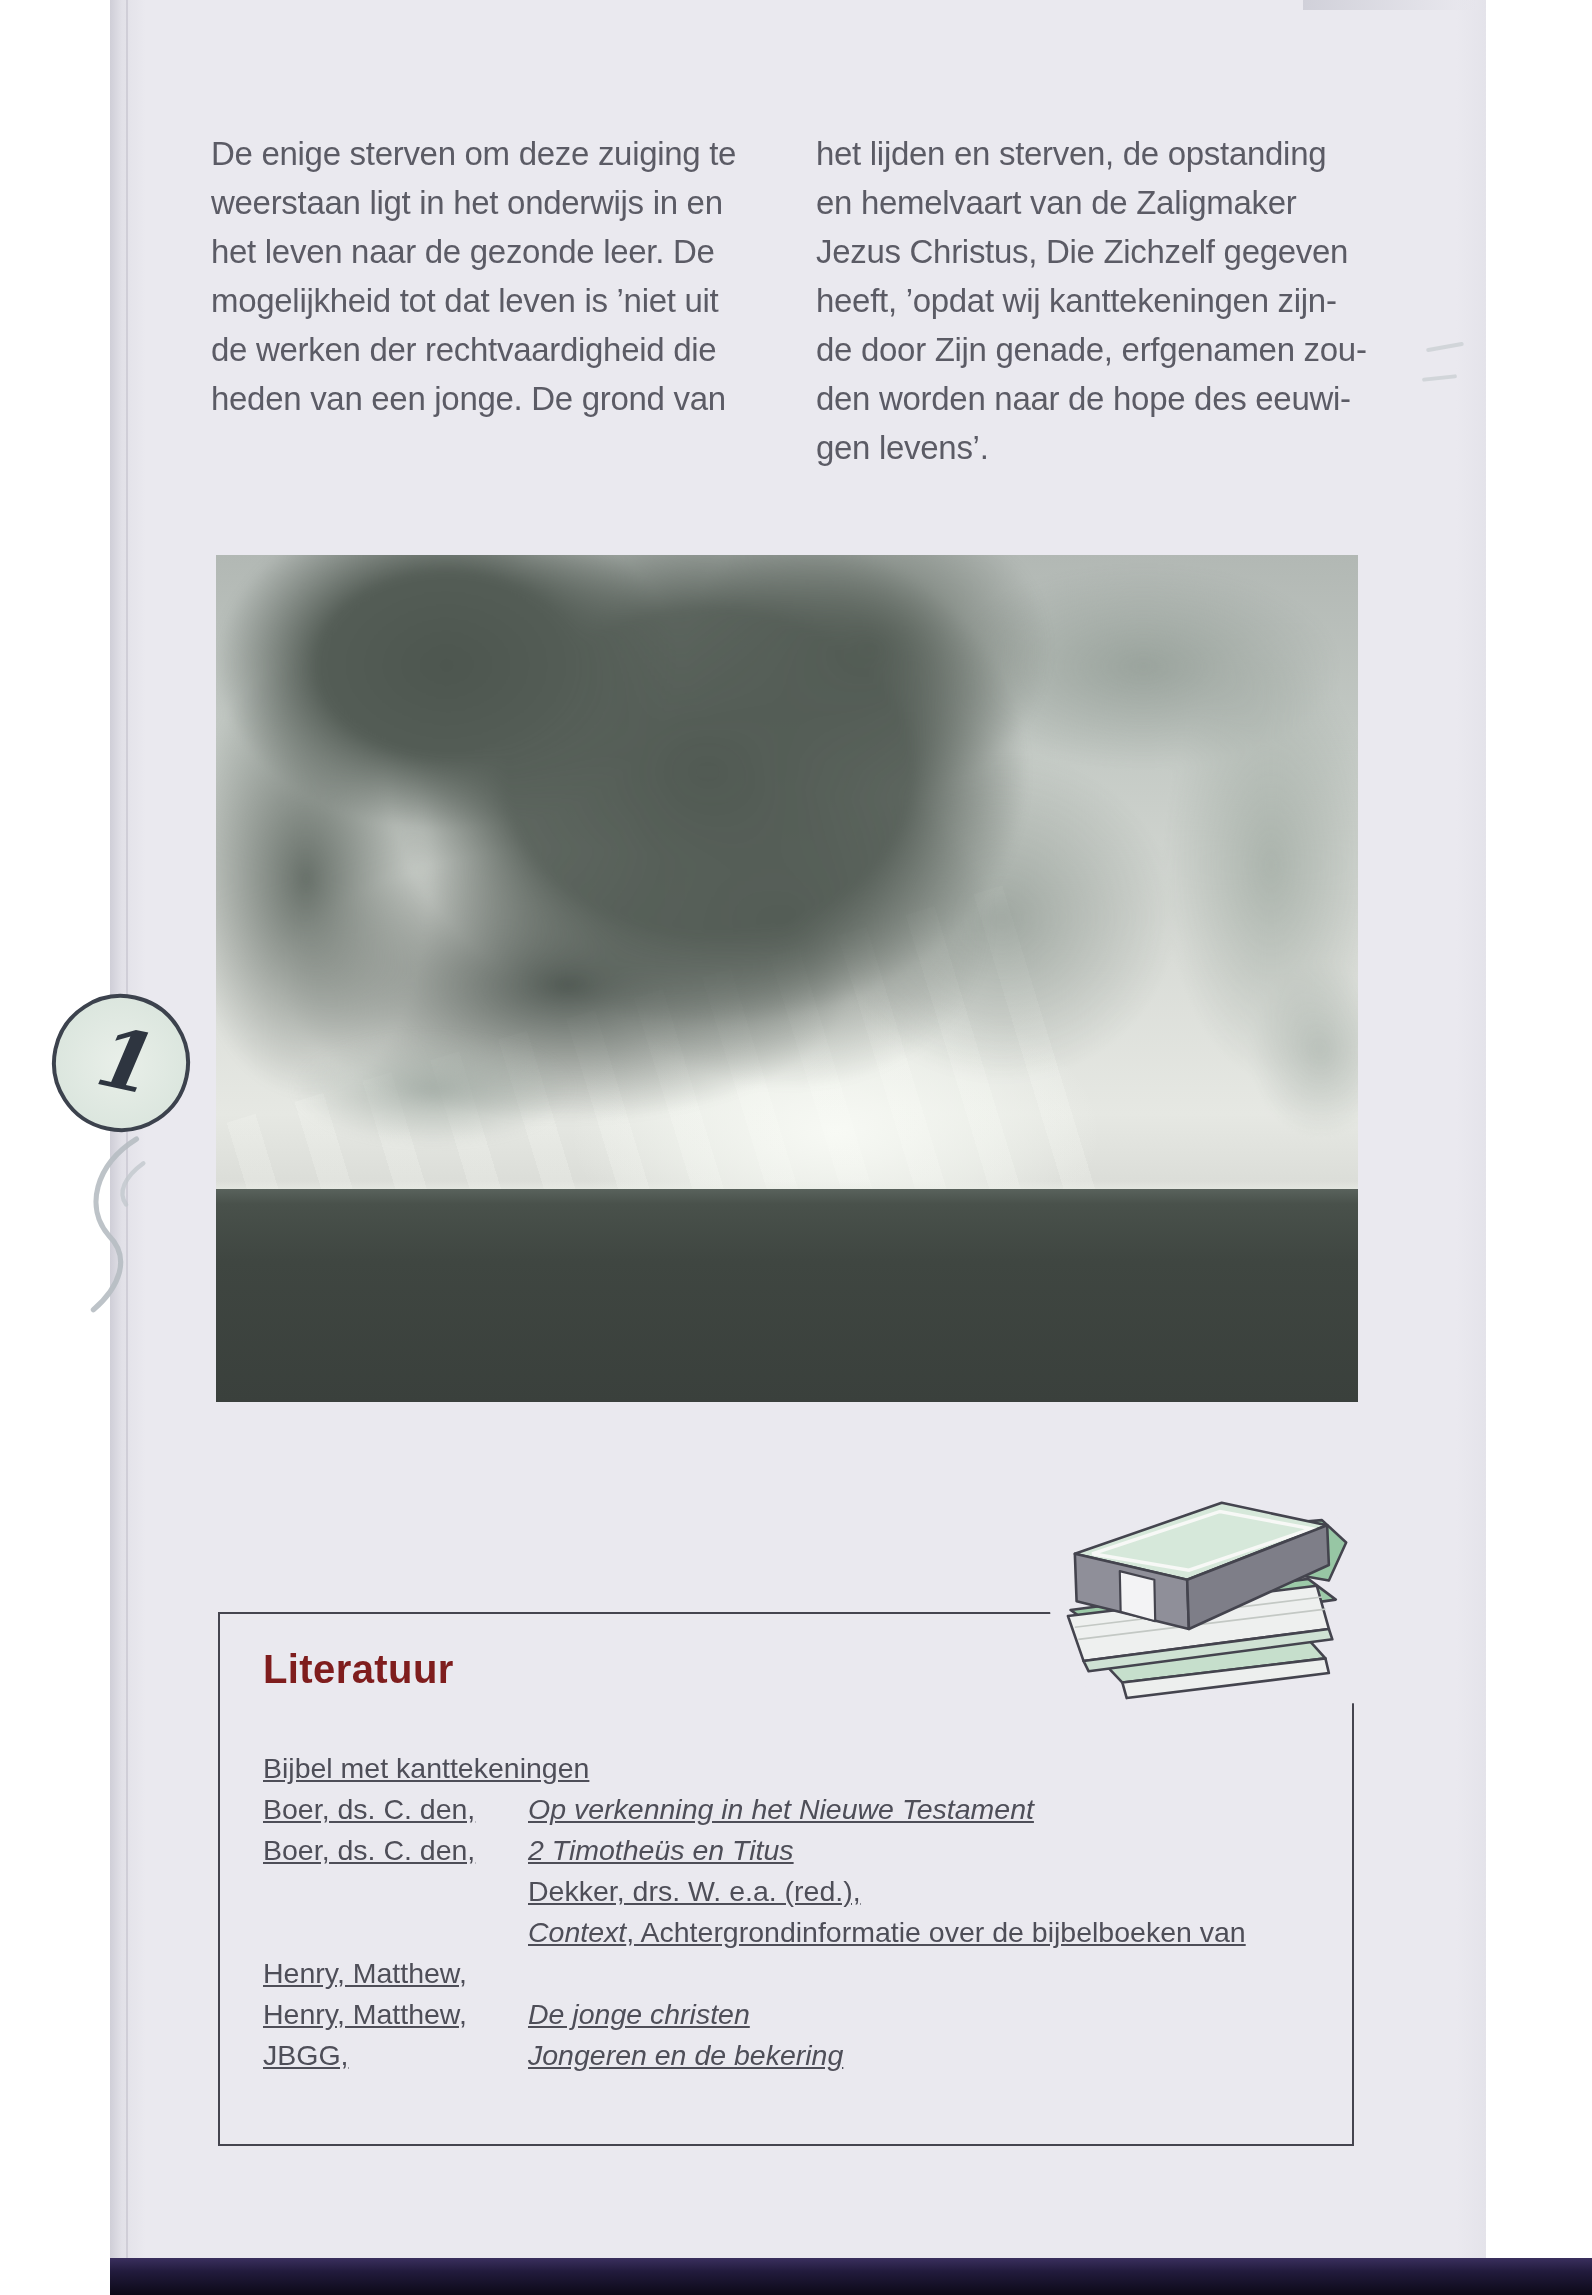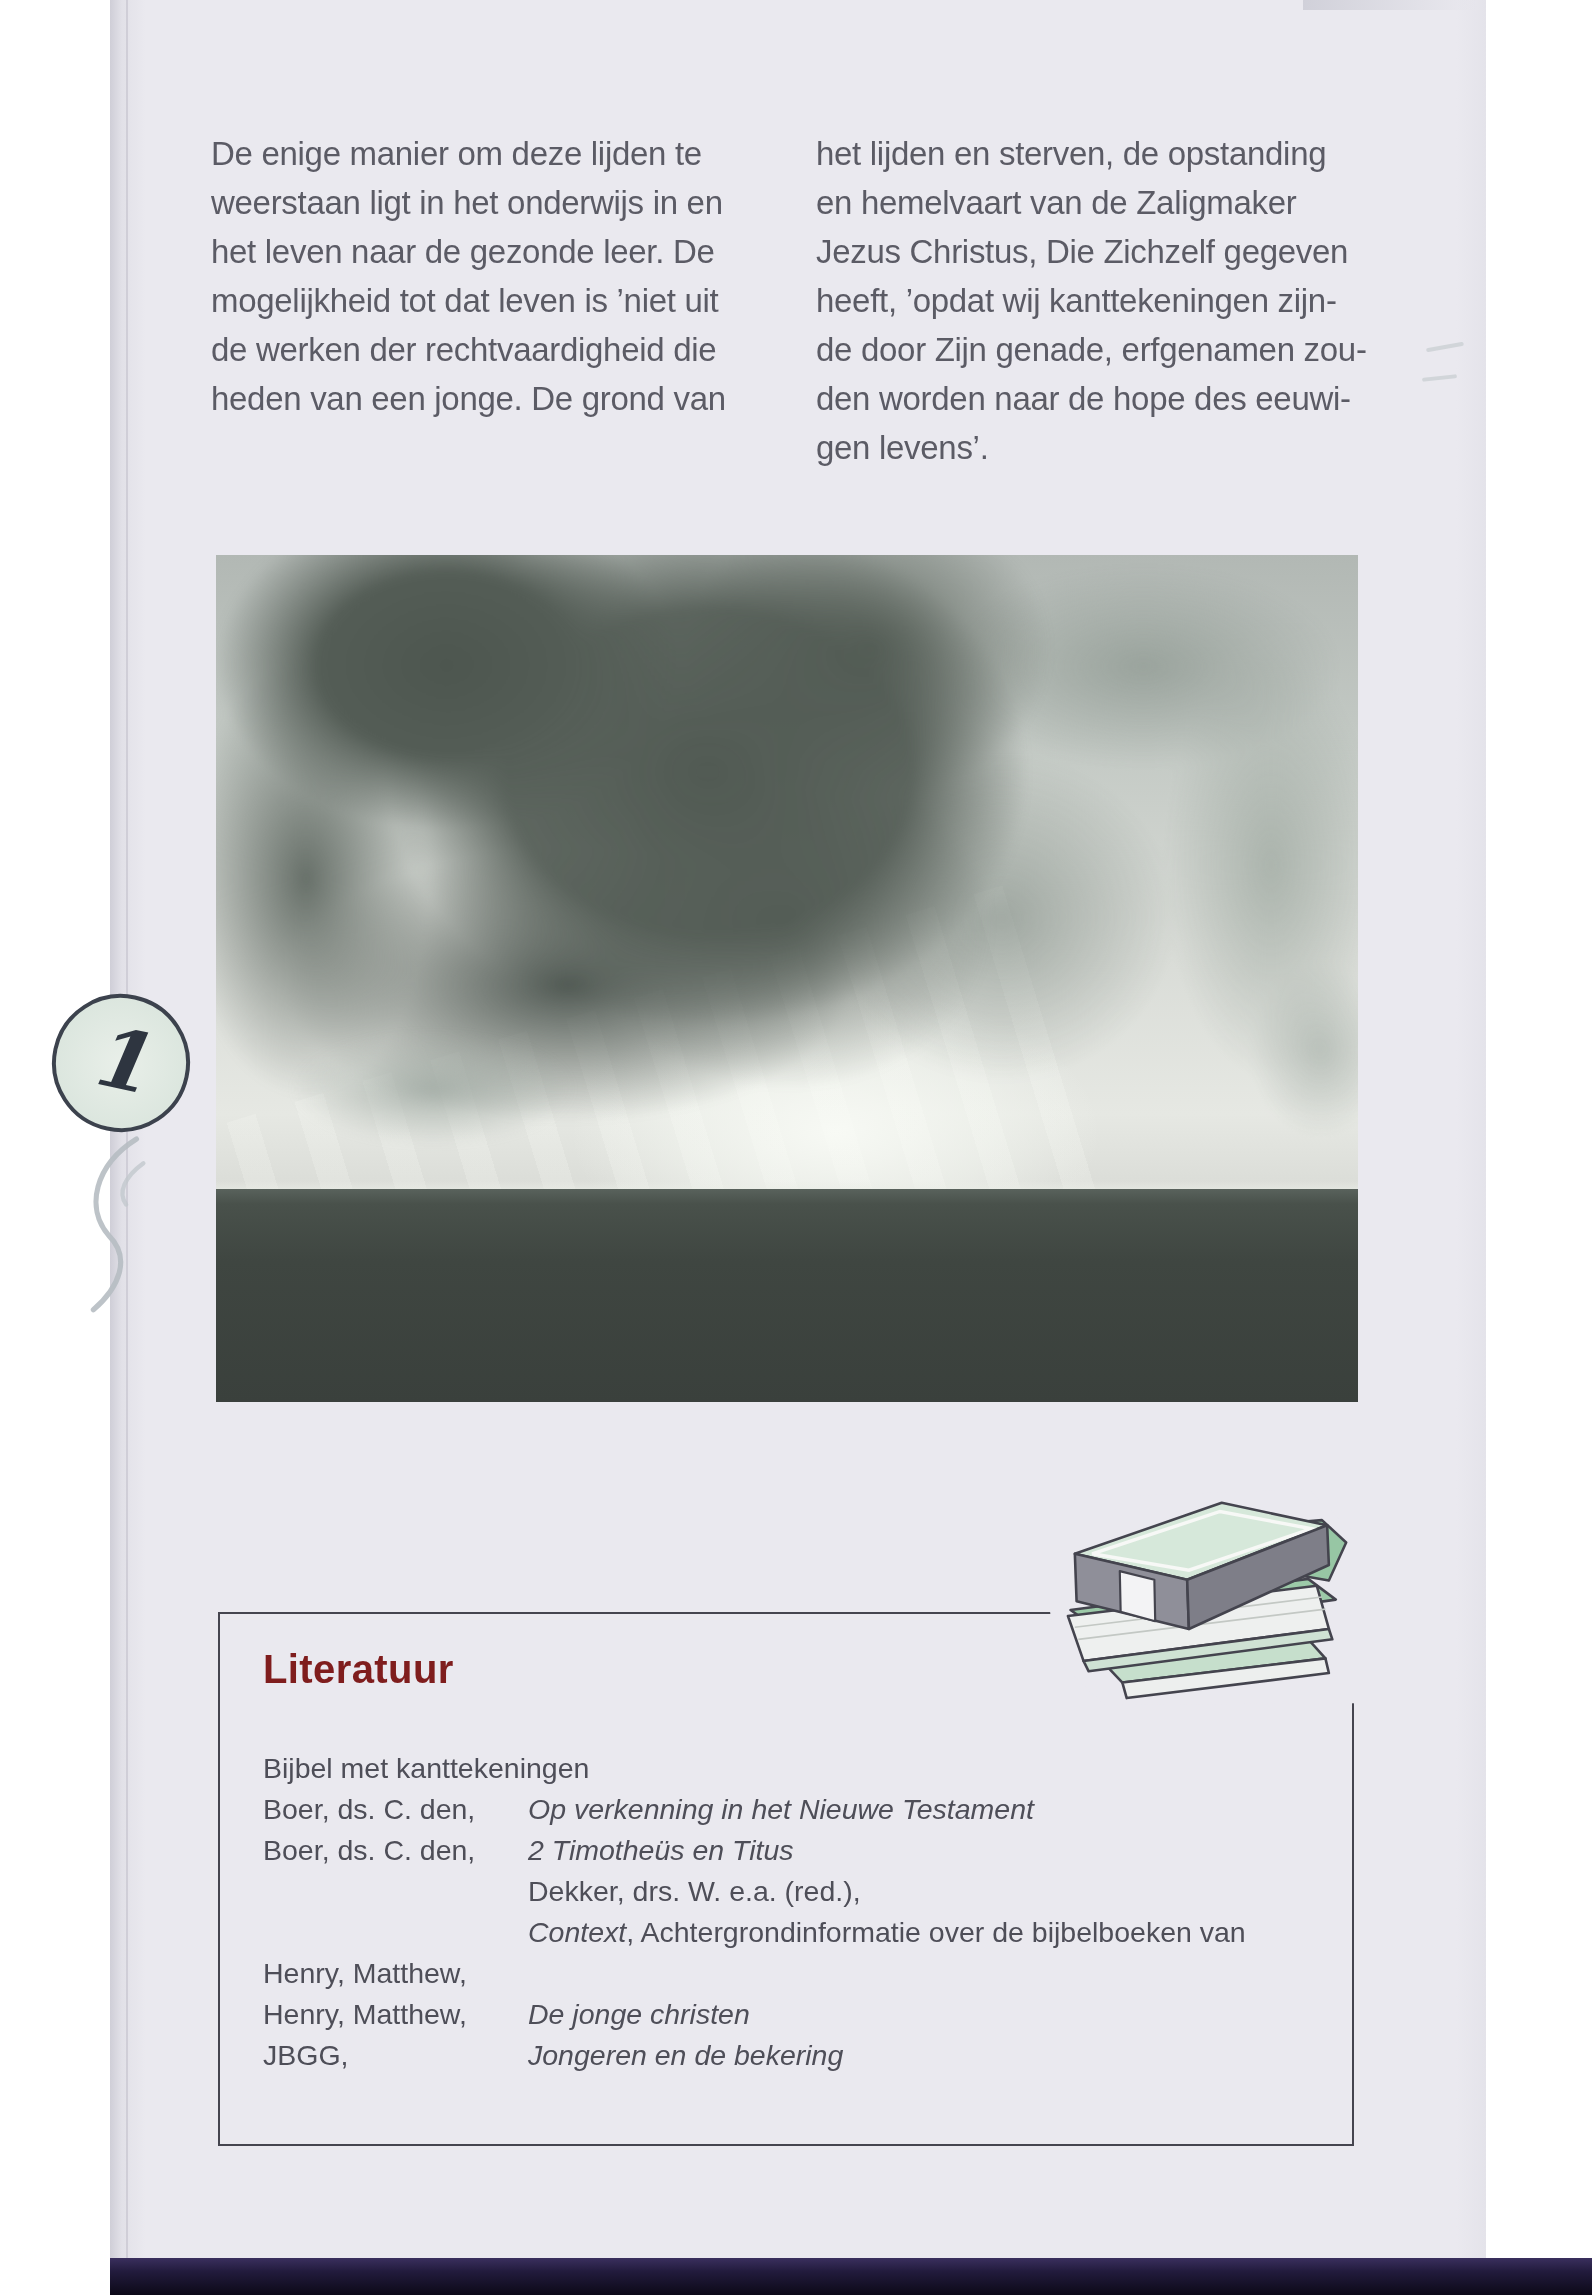--- a/index.html
+++ b/index.html
@@ -45,21 +45,21 @@
   .photo .horizon{position:absolute;left:0;top:73.9%;width:100%;height:1%;
     background:linear-gradient(180deg,rgba(235,238,231,.0),rgba(235,238,231,.55));}
   .photo .sea{position:absolute;left:0;top:74.8%;width:100%;height:25.2%;
     background:linear-gradient(180deg,#59625c 0%,#49514b 7%,#3f4641 34%,#3a403c 100%);}
   
   .litbox{position:absolute;left:218px;top:1612px;width:1136px;height:534px;
           border:2.6px solid #45454f;box-sizing:border-box;}
   .lit-heading{position:absolute;left:263px;top:1647px;font-size:40px;font-weight:bold;
                color:#7f1d1d;letter-spacing:0.4px;}
   .lit-list{position:absolute;left:263px;top:1748px;width:1066px;color:#4e4e58;font-size:28.5px;}
-  .lit-row{display:flex;line-height:41px;}
+  .lit-row{display:flex;line-height:41px;text-decoration:underline;}
   .lit-author{flex:0 0 265px;white-space:nowrap;}
   .lit-title{flex:1;white-space:nowrap;}
   .lit-title.it, .lit-title i{font-style:italic;}
   .lit-title i{font-style:italic;}
   
   .books{position:absolute;left:1023px;top:1489px;width:337px;height:216px;}
   
   .badge{position:absolute;left:52px;top:994px;width:138px;height:138px;border-radius:50%;
          border:4.3px solid #3c424d;box-sizing:border-box;
          background:radial-gradient(circle,#e9efe9 0%,#dae5dd 80%);
@@ -78,21 +78,21 @@
 </head>
 <body>
 
 <div id="canvas">
 
   <div class="page"></div>
   <div class="page-edge-line"></div>
   <div class="top-smudge"></div>
 
   <div class="intro-col col-left">
-    <div class="line">De enige manier om deze lijden te</div>
+    <div class="line">De enige sterven om deze zuiging te</div>
     <div class="line">weerstaan ligt in het onderwijs in en</div>
     <div class="line">het leven naar de gezonde leer. De</div>
     <div class="line">mogelijkheid tot dat leven is ’niet uit</div>
     <div class="line">de werken der rechtvaardigheid die</div>
     <div class="line">heden van een jonge. De grond van</div>
   </div>
   <div class="intro-col col-right">
     <div class="line">het lijden en sterven, de opstanding</div>
     <div class="line">en hemelvaart van de Zaligmaker</div>
     <div class="line">Jezus Christus, Die Zichzelf gegeven</div>

